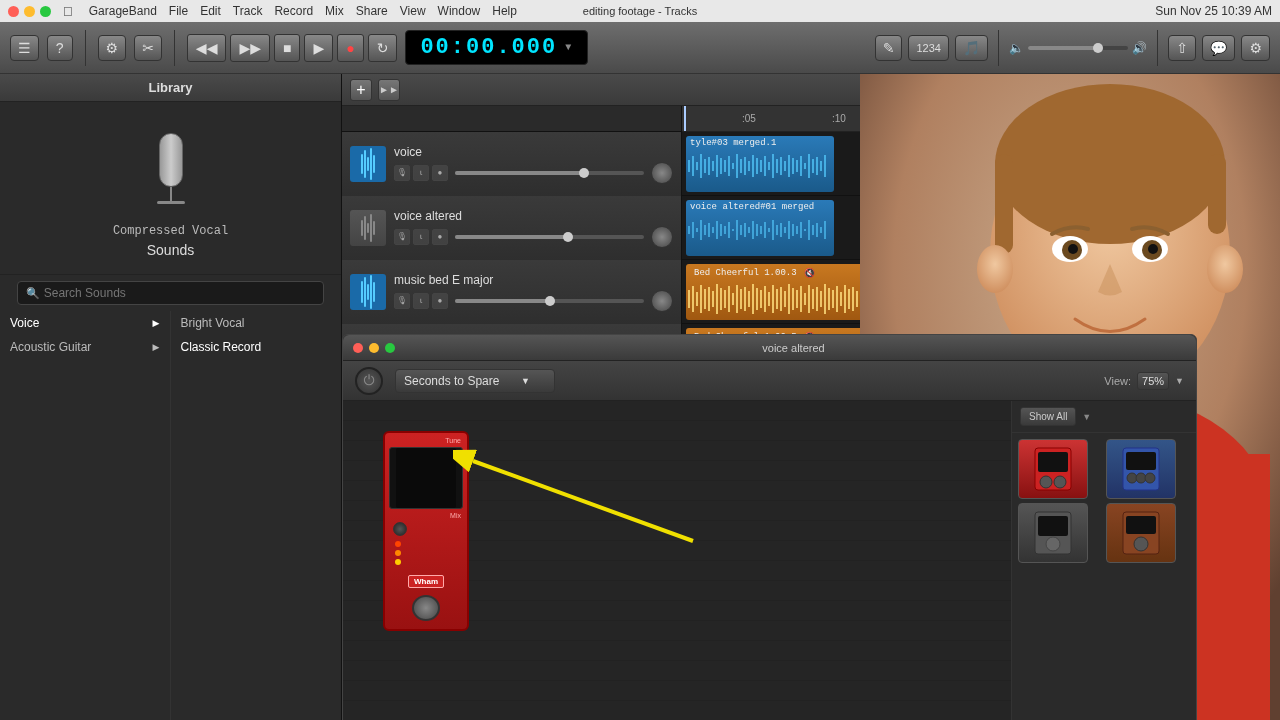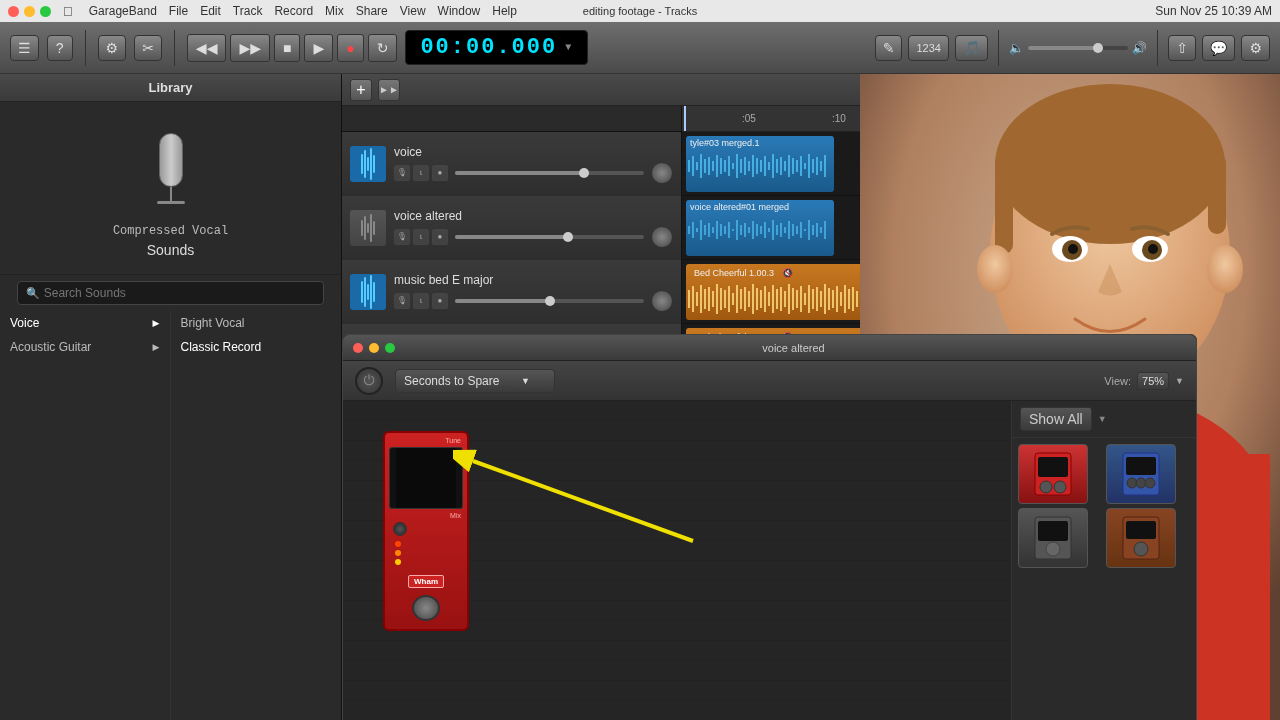--- a/index.html
+++ b/index.html
@@ -327,20 +327,21 @@
       align-items: center;
       justify-content: center;
       font-size: 8px;
       color: #aaa;
     }
     .clip-label {
       font-size: 9px;
       color: #eee;
       padding: 2px 4px;
       font-weight: 500;
+      font-family: Liberation Mono, monospace;
     }
     .plugin-panel {
       width: 855px;
       background: #2a2a2a;
       border: 1px solid #444;
       border-radius: 6px;
       position: absolute;
       top: 0;
       left: 0;
       pointer-events: all;
@@ -532,21 +533,21 @@
       display: flex;
       align-items: center;
       gap: 6px;
       border-bottom: 1px solid #333;
     }
     .show-all-btn {
       background: linear-gradient(to bottom, #555, #3a3a3a);
       border: 1px solid #333;
       border-radius: 3px;
       color: #ccc;
-      font-size: 14px;
+      font-size: 10px;
       padding: 3px 8px;
       cursor: pointer;
     }
     .preset-grid {
       display: grid;
       grid-template-columns: 1fr 1fr;
       gap: 4px;
       padding: 6px;
     }
     .preset-thumb {

